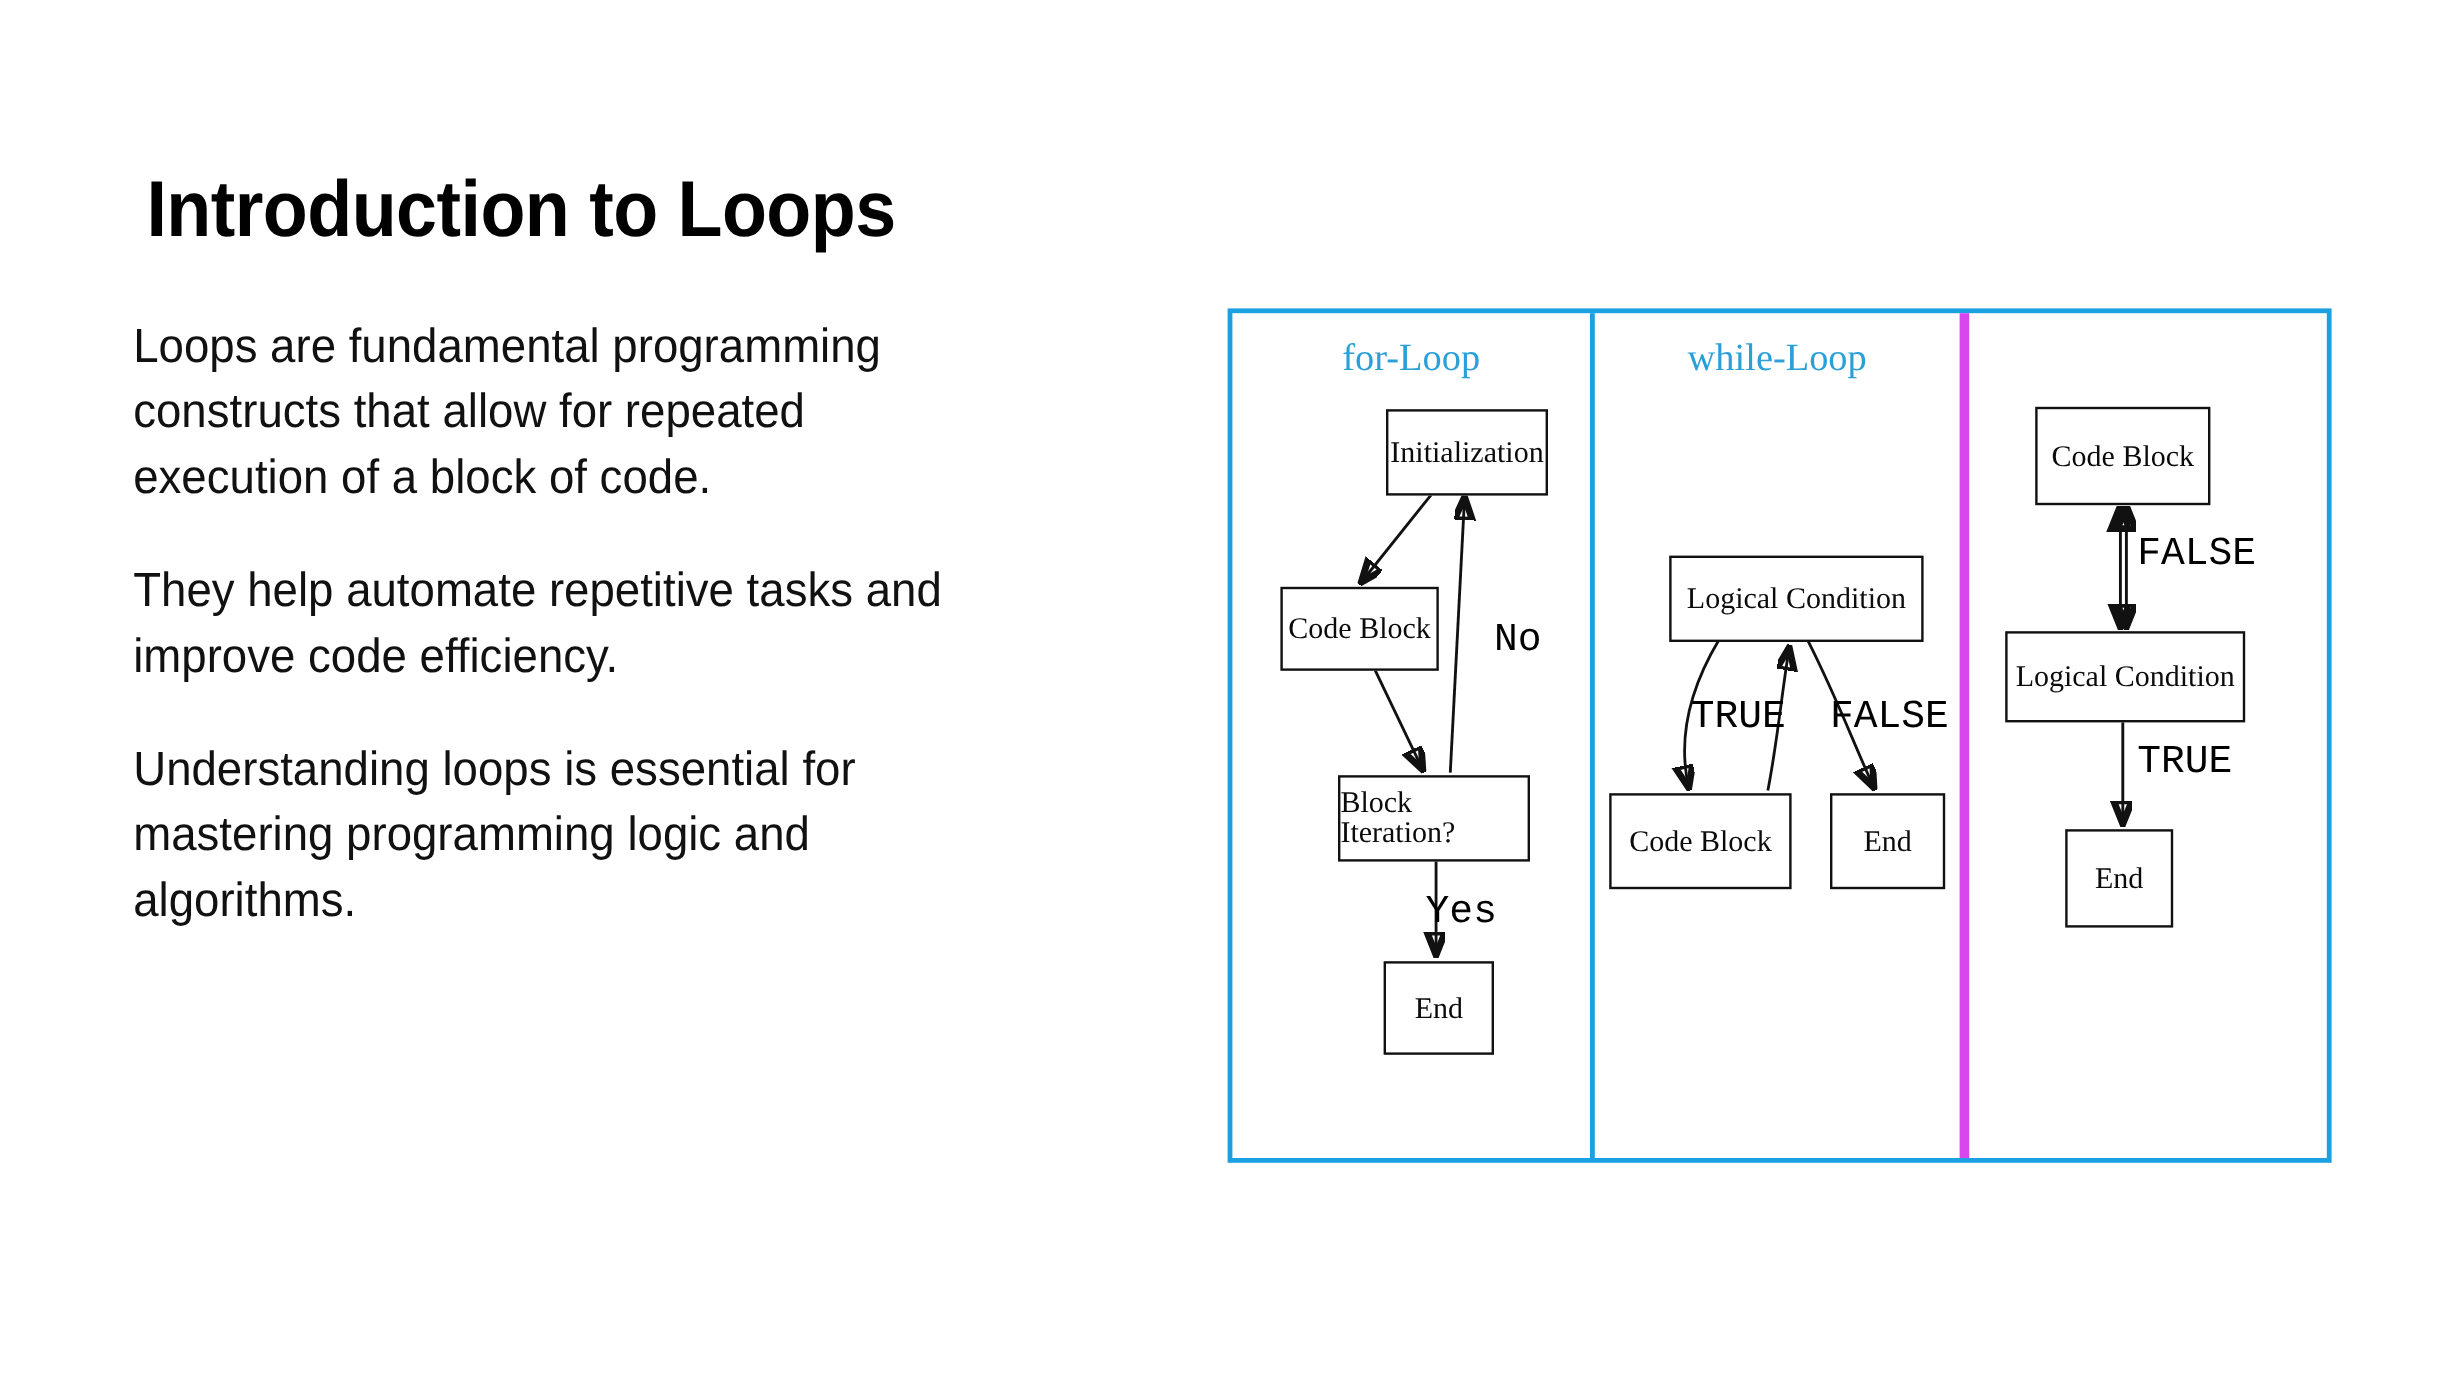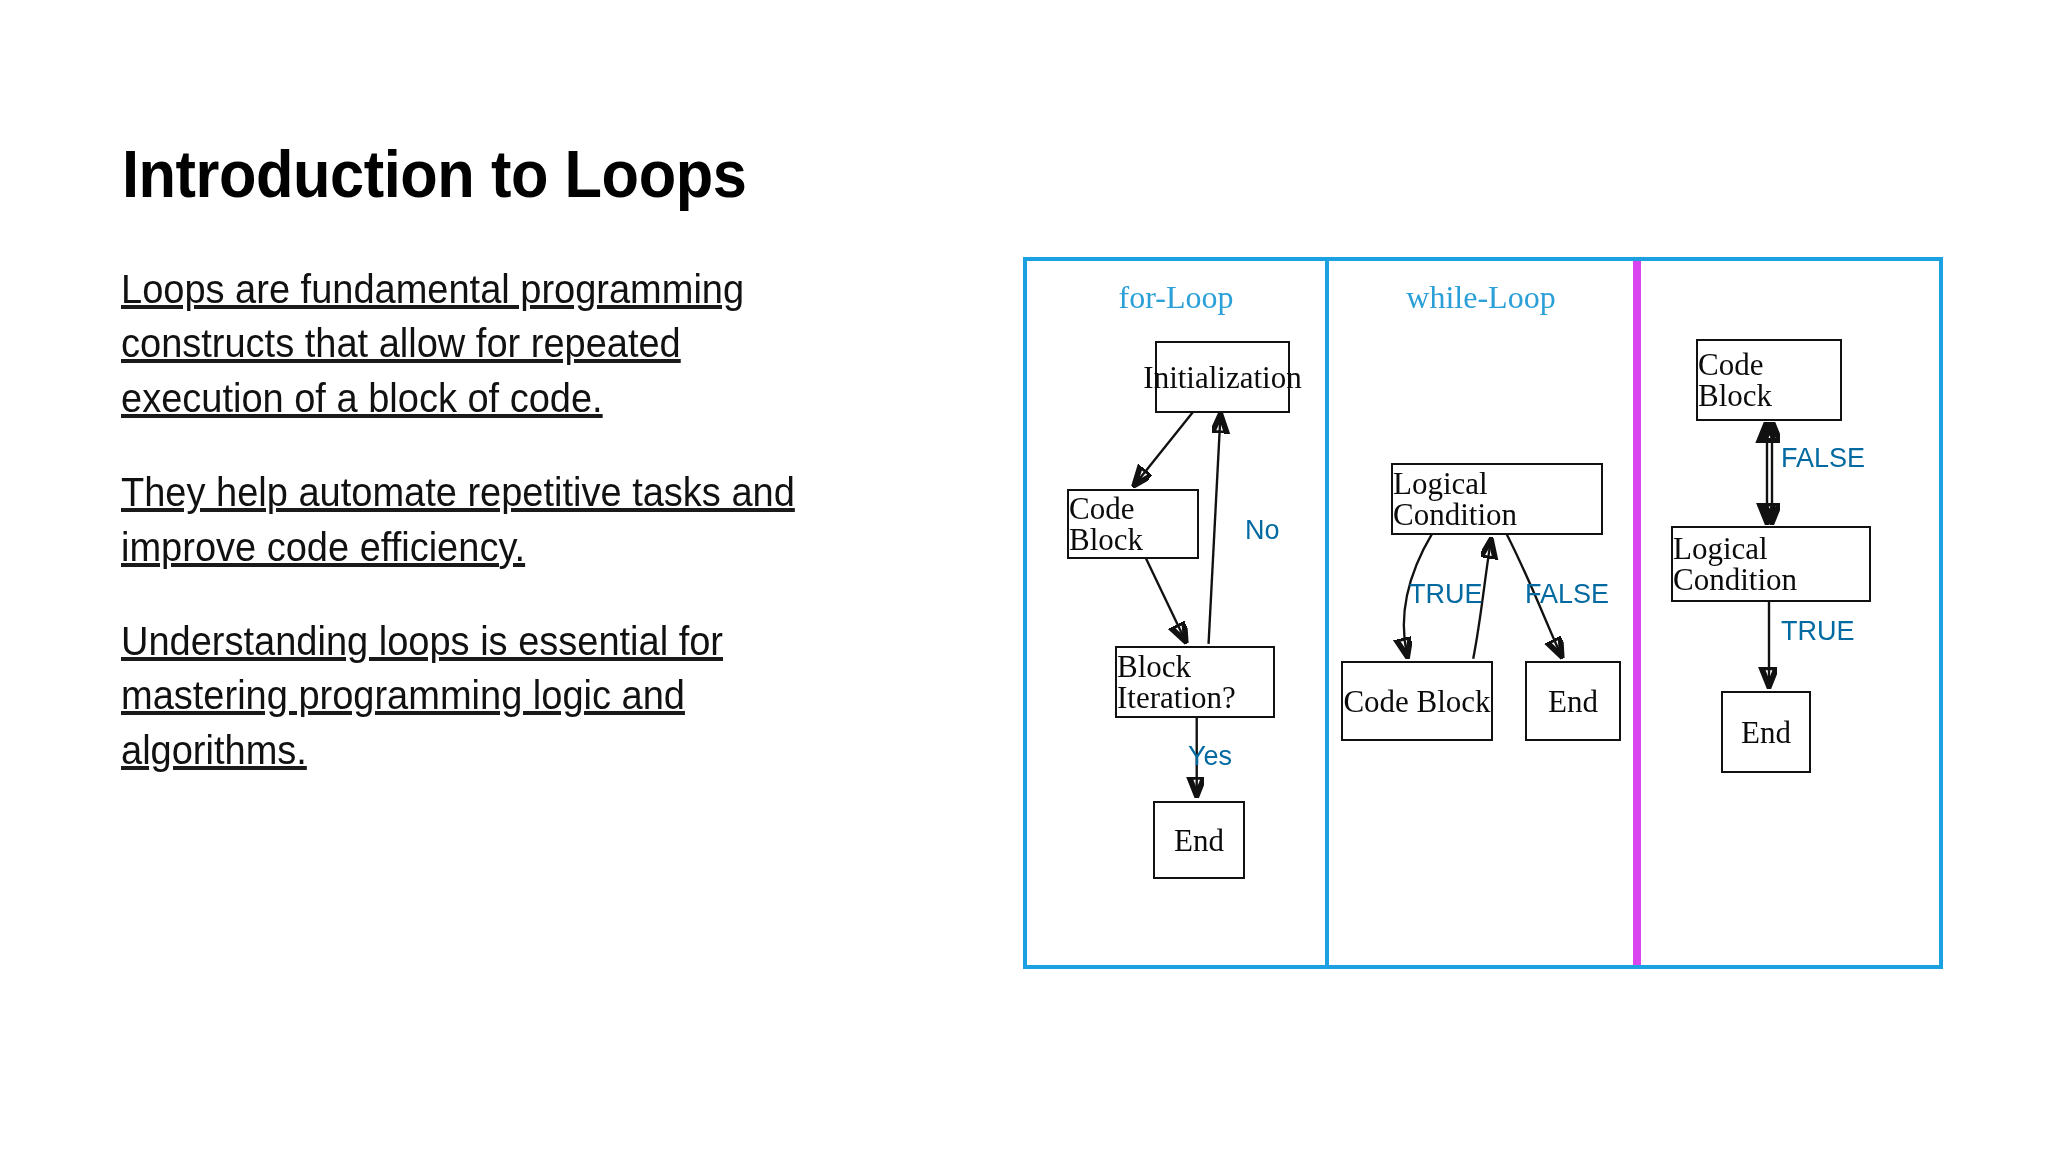--- a/index.html
+++ b/index.html
@@ -27,25 +27,24 @@
     line-height: 1.06;
     letter-spacing: -0.5px;
     color: #010101;
     white-space: nowrap;
     transform: scaleX(0.93);
     transform-origin: left center;
   }
 
   .body-copy {
     position: absolute;
-    left: 121px;
+    left: 111px;
     top: 262px;
     width: 890px;
     color: #1a1a1a;
-    text-decoration: underline;
   }
   .para {
     font-family: "Liberation Sans Narrow", "Liberation Sans", sans-serif;
     font-size: 40px;
     line-height: 1.36;
     font-weight: 400;
     color: #111111;
     margin: 0 0 40px 0;
     transform: scaleX(0.95);
     transform-origin: left top;
@@ -88,30 +87,30 @@
 
   .node {
     position: absolute;
     border: 2.5px solid #111111;
     background: #ffffff;
     box-sizing: border-box;
     display: flex;
     align-items: center;
     justify-content: center;
     font-family: "Liberation Serif", "DejaVu Serif", serif;
-    font-size: 31px;
+    font-size: 25px;
     color: #0b0b0b;
     line-height: 1;
   }
 
   .edge-label {
     position: absolute;
-    font-family: Liberation Sans, sans-serif;
-    font-size: 27px;
-    color: #0369a1;
+    font-family: Liberation Mono, monospace;
+    font-size: 33px;
+    color: #000000;
     white-space: nowrap;
   }
 
   .edge-svg {
     position: absolute;
     left: 0;
     top: 0;
     width: 100%;
     height: 100%;
     overflow: visible;

